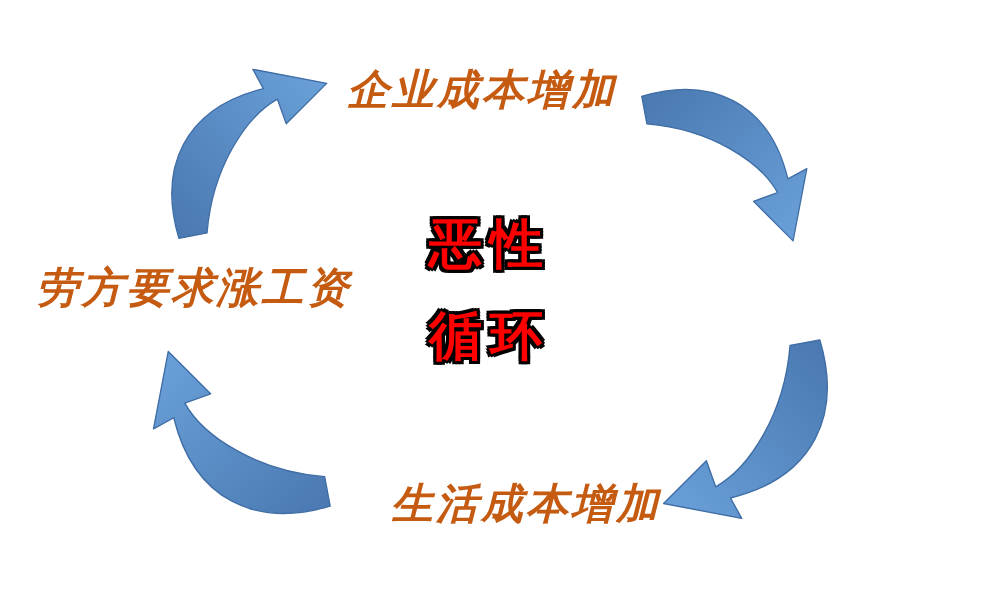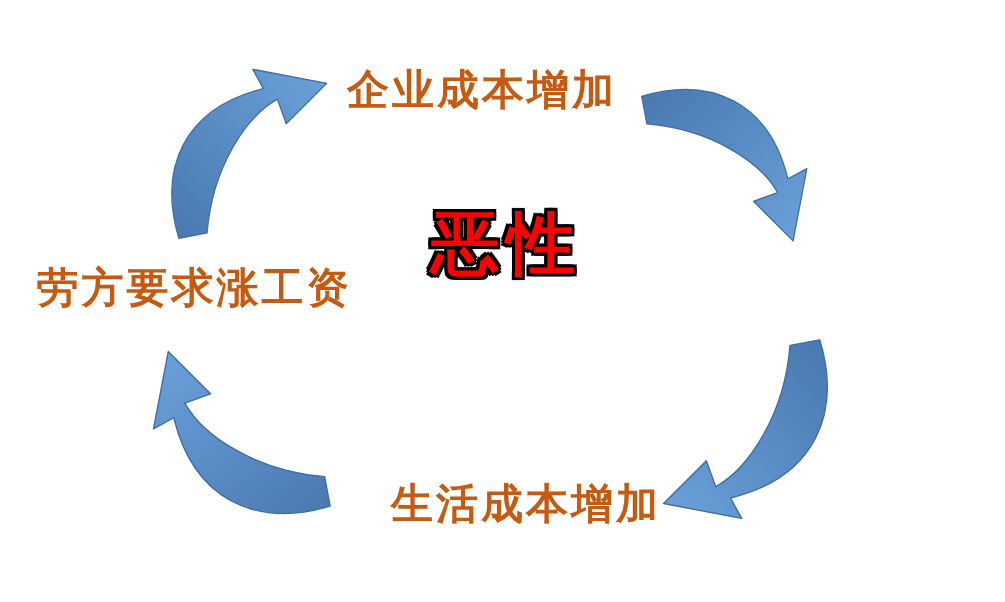--- a/index.html
+++ b/index.html
@@ -17,33 +17,34 @@
   }
   .node-label {
     position: absolute;
     transform: translateX(-50%);
     white-space: nowrap;
     font-size: 42px;
     font-weight: bold;
     letter-spacing: 3px;
     color: #C55A11;
     font-family: "DejaVu Serif", "Liberation Serif", serif;
+    font-style: italic;
   }
   .node-top    { left: 482px; top: 62px; }
   .node-right  { left: 810px; top: 266px; }
   .node-bottom { left: 526px; top: 476px; }
   .node-left   { left: 194px; top: 260px; }
 
   .center-title {
     position: absolute;
-    left: 507px;
+    left: 490px;
     top: 198px;
     transform: translateX(-50%);
     text-align: center;
-    font-size: 68px;
+    font-size: 53px;
     line-height: 92px;
     font-weight: 900;
     letter-spacing: 8px;
     color: #FF0000;
     font-family: "DejaVu Sans", "Liberation Sans", sans-serif;
     text-shadow:
       -3px -3px 0 #000, 0 -3px 0 #000, 3px -3px 0 #000,
       -3px  0   0 #000,                3px  0   0 #000,
       -3px  3px 0 #000, 0  3px 0 #000, 3px  3px 0 #000;
     white-space: nowrap;
@@ -105,15 +106,16 @@
 
   <div class="node-label node-top">企业成本增加</div>
 
 
   <div class="node-label node-bottom">生活成本增加</div>
 
   <div class="node-label node-left">劳方要求涨工资</div>
 
   <div class="center-title">
     <div>恶性</div>
+    <div>循环</div>
   </div>
 
 </div>
 
 </body></html>

